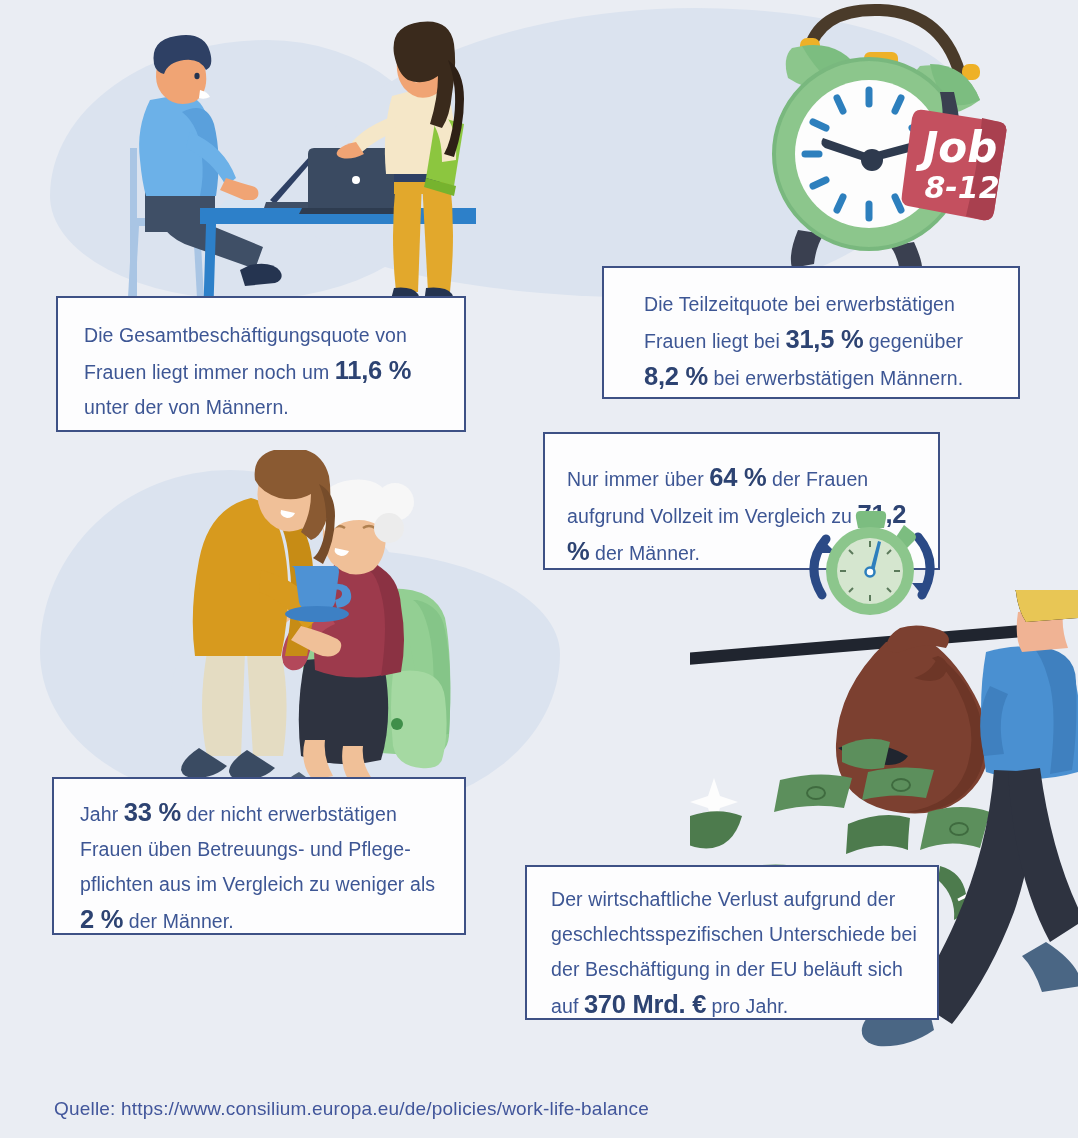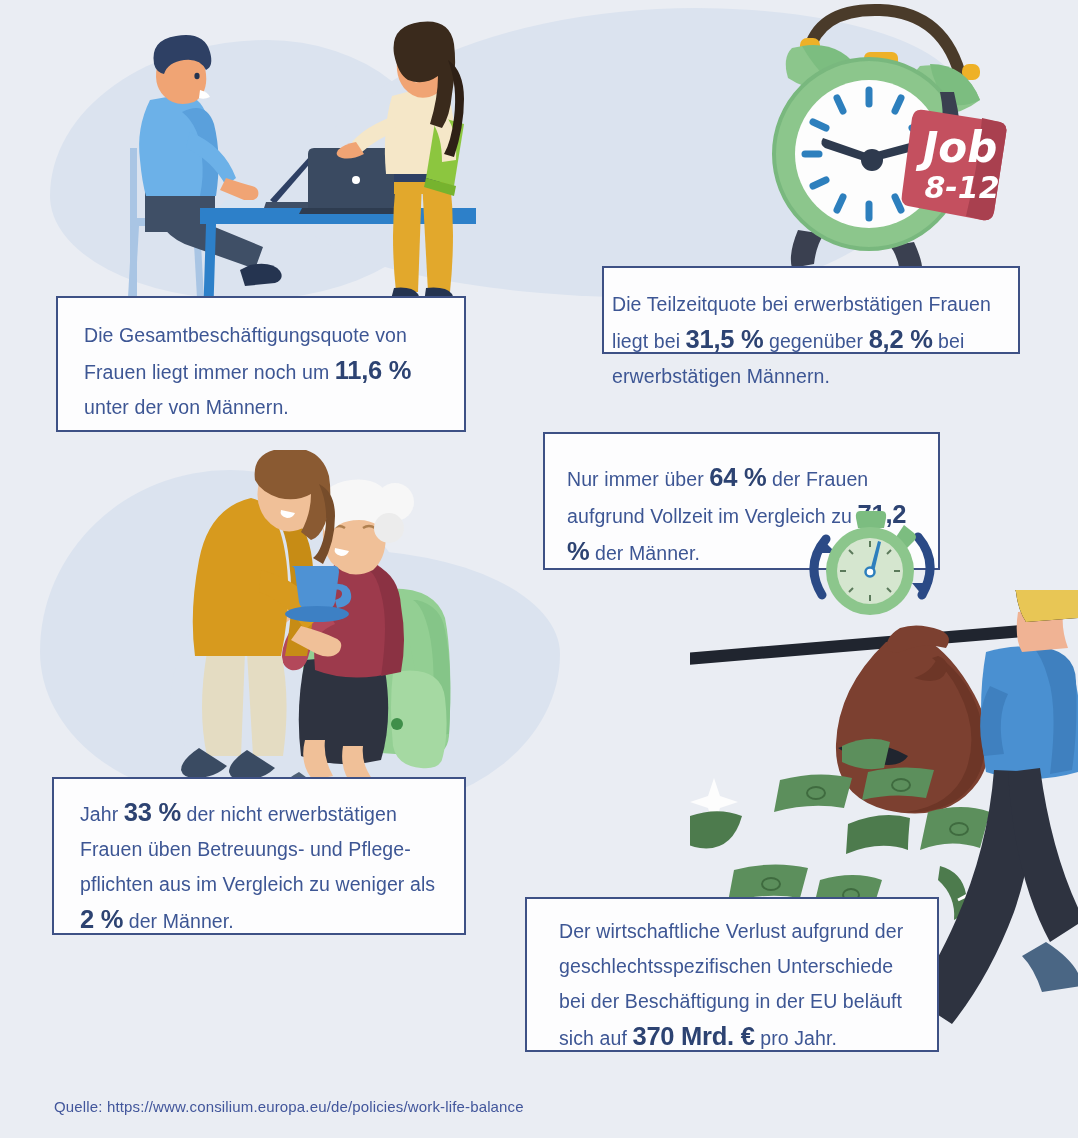--- a/index.html
+++ b/index.html
@@ -44,29 +44,29 @@
     line-height: 35px;
     letter-spacing: .005em;
   }
   .fact-text b {
     color: #2d4372;
     font-weight: bold;
     font-size: 25.5px;
     letter-spacing: -.01em;
   }
   #box-employment { left: 56px;  top: 296px;  width: 410px; height: 136px; padding: 20px 22px 0 26px; }
-  #box-parttime   { left: 602px; top: 266px;  width: 418px; height: 88px; padding: 19px 18px 0 8px; }
+  #box-parttime   { left: 602px; top: 266px;  width: 418px; height: 133px; padding: 19px 18px 0 40px; }
   #box-fulltime   { left: 543px; top: 432px;  width: 397px; height: 138px; padding: 26px 18px 0 22px; }
   #box-care       { left: 52px;  top: 777px;  width: 414px; height: 158px; padding: 16px 18px 0 26px; }
-  #box-loss       { left: 525px; top: 897px;  width: 414px; height: 155px; padding: 15px 16px 0 32px; }
+  #box-loss       { left: 525px; top: 865px;  width: 414px; height: 155px; padding: 15px 16px 0 24px; }
 
   
   #source-line {
     position: absolute; left: 54px; top: 1098px;
-    font-size: 15px; color: #42569b; letter-spacing: .01em;
+    font-size: 19px; color: #42569b; letter-spacing: .01em;
     z-index: 50;
   }
 
   
   .illus { position: absolute; text-align: right; }
   #illus-office    { left: 60px;  top: 20px;  width: 420px; height: 300px;  z-index: 20; }
   #illus-clock     { left: 772px; top: 2px;   width: 290px; height: 272px;  z-index: 20; }
   #illus-care      { left: 155px; top: 450px; width: 345px; height: 350px;  z-index: 20; }
   #illus-stopwatch { left: 800px; top: 503px; width: 140px; height: 120px;  z-index: 45; }
   #illus-money     { left: 690px; top: 590px; width: 388px; height: 480px;  z-index: 20; }

